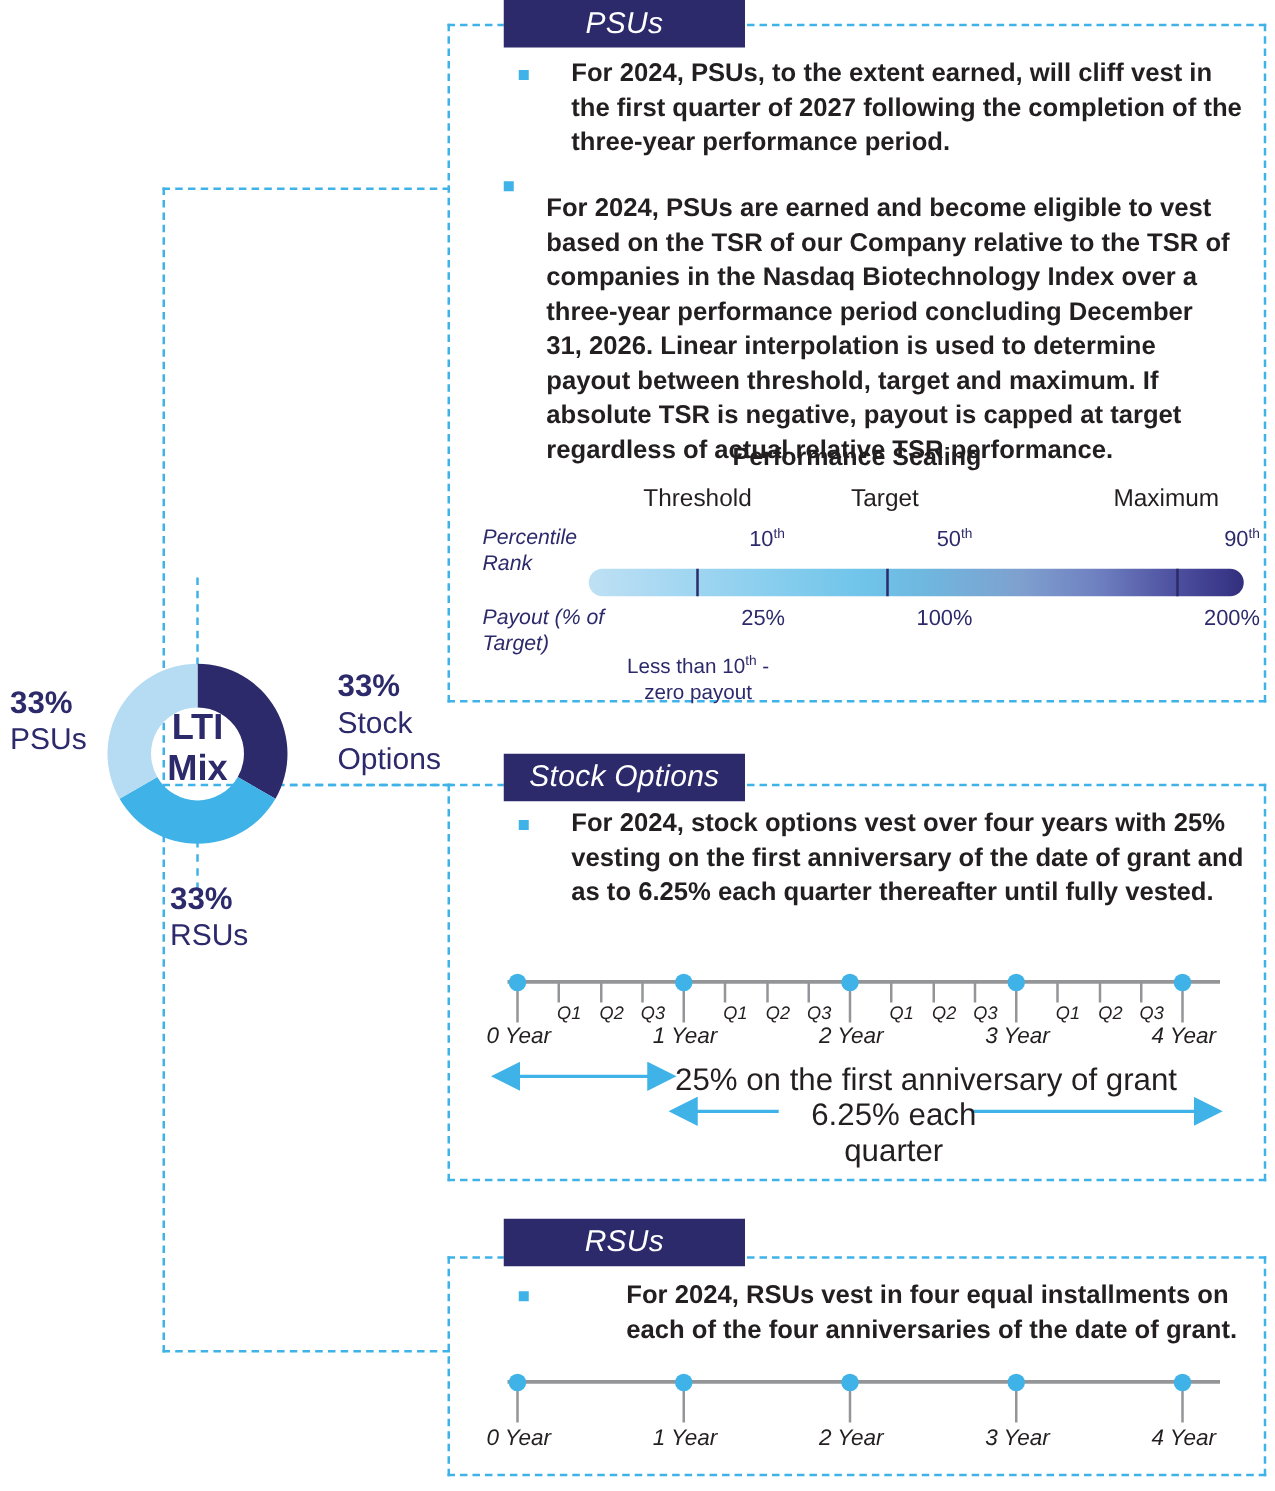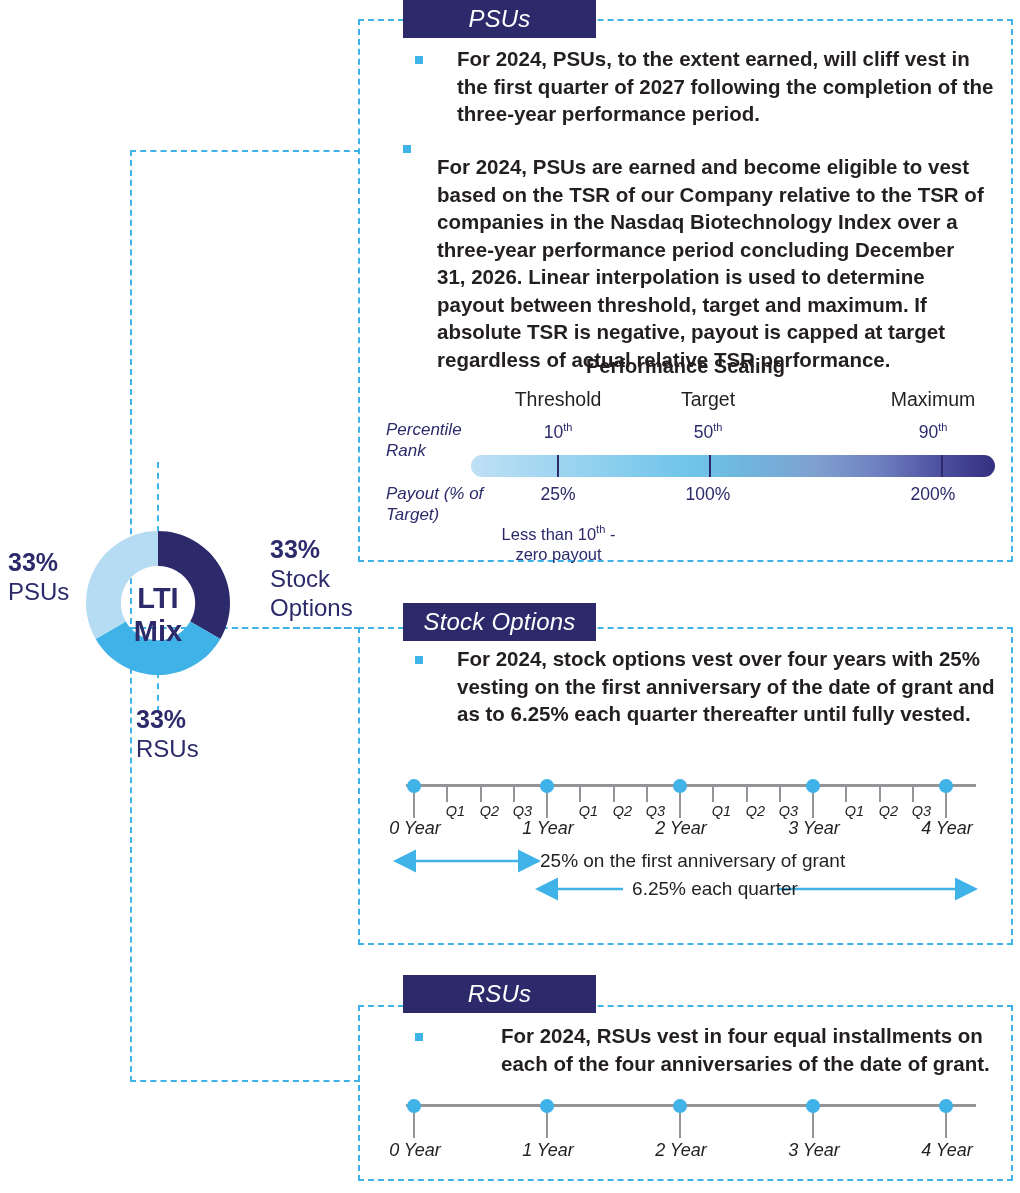--- a/index.html
+++ b/index.html
@@ -48,21 +48,21 @@
     font-weight:bold;
   }
 
   
   .ps-title{
     position:absolute;font-weight:bold;font-size:20px;color:#231f20;
     width:100%;text-align:center;
   }
   .ps-colhead{position:absolute;font-size:19.5px;color:#231f20;text-align:center;}
   .ps-rowlabel{position:absolute;font-style:italic;font-size:17px;color:#2C2A6B;line-height:21px;}
-  .ps-val{position:absolute;font-size:17.5px;color:#2C2A6B;text-align:center;}
+  .ps-val{position:absolute;font-size:17.5px;color:#2C2A6B;text-align:right;}
   .ps-val sup{font-size:11px;vertical-align:super;}
   .ps-sub{position:absolute;font-size:16.5px;color:#2C2A6B;text-align:center;line-height:20px;}
   .gradbar{
     position:absolute;height:22px;border-radius:11px;
     background:linear-gradient(to right,
       #BFE0F4 0%,
       #A7D8F2 12%,
       #8CCFEE 26%,
       #6FC4EA 42%,
       #6FB6DE 52%,
@@ -75,21 +75,21 @@
 
   
   .tl-axis{position:absolute;height:3px;background:#939598;}
   .tl-dot{position:absolute;width:14px;height:14px;border-radius:50%;background:#3FB3E8;}
   .tl-majtick{position:absolute;width:2px;background:#939598;}
   .tl-mintick{position:absolute;width:1.5px;background:#939598;}
   .tl-ylabel{position:absolute;font-style:italic;font-size:18px;color:#231f20;text-align:center;}
   .tl-qlabel{position:absolute;font-style:italic;font-size:14.5px;color:#231f20;text-align:right;}
 
   
-  .arrowtext{position:absolute;font-size:19px;color:#231f20;text-align:center;}
+  .arrowtext{position:absolute;font-size:25px;color:#231f20;text-align:center;}
 
   
   .donut-center{
     position:absolute;text-align:center;font-weight:bold;
     color:#2C2A6B;font-size:29px;line-height:33px;
   }
   .donut-label{position:absolute;color:#2C2A6B;line-height:29px;}
   .donut-label .pct{font-weight:bold;font-size:25px;}
   .donut-label .nm{font-size:24px;}
 </style>
@@ -108,21 +108,21 @@
 <div class="abs" style="left:80px;top:525px;width:156px;height:156px;">
   <svg width="156" height="156" viewBox="0 0 156 156">
 
     <path d="M 78 6 A 72 72 0 0 1 140.35 114 L 110.17 96.58 A 37 37 0 0 0 78 41 Z" fill="#2C2A6B"></path>
 
     <path d="M 140.35 114 A 72 72 0 0 1 15.65 114 L 45.83 96.58 A 37 37 0 0 0 110.17 96.58 Z" fill="#3FB3E8"></path>
 
     <path d="M 15.65 114 A 72 72 0 0 1 78 6 L 78 41 A 37 37 0 0 0 45.83 96.58 Z" fill="#B5DCF2"></path>
   </svg>
 </div>
-<div class="donut-center" style="left:80px;top:566px;width:156px;margin-top:16px;">
+<div class="donut-center" style="left:80px;top:566px;width:156px;">
   <div>LTI</div>
   <div>Mix</div>
 </div>
 
 <div class="donut-label" style="left:8px;top:548px;width:66px;text-align:left;">
   <div class="pct">33%</div>
   <div class="nm">PSUs</div>
 </div>
 
 <div class="donut-label" style="left:270px;top:535px;width:105px;text-align:left;">

